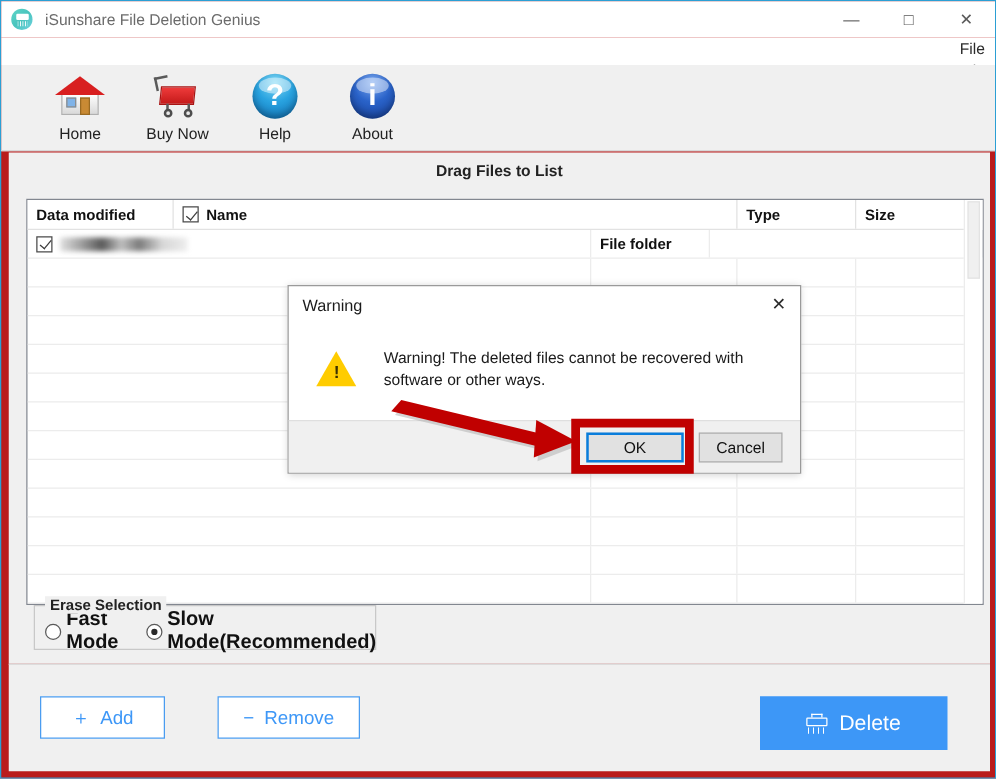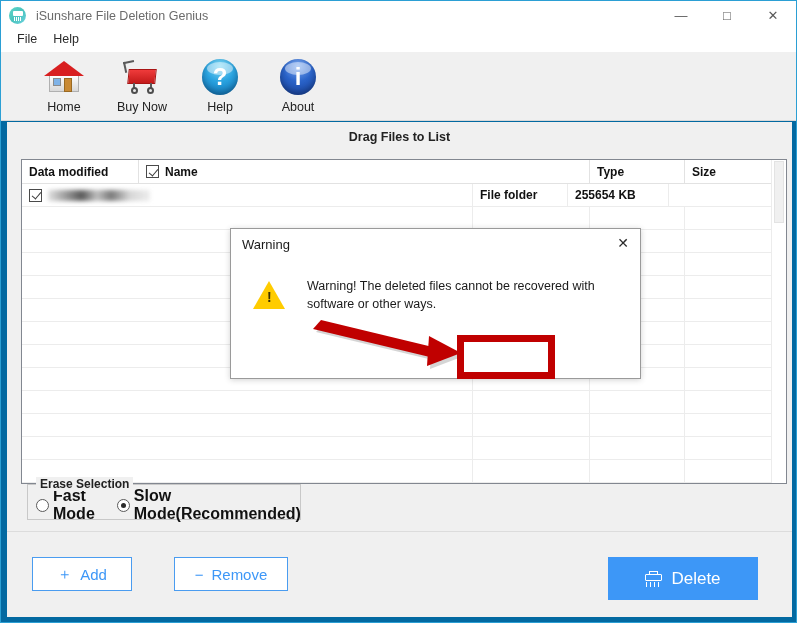--- a/index.html
+++ b/index.html
@@ -15,21 +15,21 @@
     overflow: hidden;
     position: relative;
   }
 
   
   #window {
     position: absolute;
     left: 0; top: 0;
     width: 797px; height: 623px;
     border: 1px solid #2b9fd4;
-    background: #0369a1;
+    background: #b91c1c;
   }
 
   
   #titlebar {
     position: absolute;
     left: 0; top: 0; right: 0;
     height: 29px;
     background: #ffffff;
     display: flex;
     align-items: center;
@@ -71,22 +71,23 @@
   }
   #winctl { position: absolute; right: 0; top: 0; display: flex; }
 
   
   #menubar {
     position: absolute;
     left: 0; top: 29px; right: 0;
     height: 22px;
     background: #ffffff;
     display: flex;
-    align-items: flex-start;
+    align-items: flex-end;
     padding-left: 8px;
+    flex-direction: column;
   }
   .menu-item {
     padding: 2px 8px;
     font-size: 12.5px;
     color: #2b2b2b;
   }
 
   
   #toolbar {
     position: absolute;
@@ -545,21 +546,20 @@
         <div class="cell c-type">Type</div>
         <div class="cell c-size">Size</div>
       </div>
 
       <div class="lv-row">
         <div class="cell c-name">
           <span class="cbx checked"></span>
           <span class="redacted"></span>
         </div>
         <div class="cell c-type">File folder</div>
-        <div class="cell c-size">255654 KB</div>
       </div>
 
       <div id="empty-rows">
           <div class="lv-row">
             <div class="cell c-name"></div>
             <div class="cell c-date"></div>
             <div class="cell c-type"></div>
             <div class="cell c-size"></div>
           </div>
           <div class="lv-row">
@@ -668,20 +668,24 @@
   <div id="dialog">
     <div id="dlg-title">Warning</div>
     <div id="dlg-close">
       <span>✕</span>
     </div>
     <div id="dlg-body">
       <div id="warn-tri">
         <span class="bang">!</span>
       </div>
       <div id="dlg-msg">Warning! The deleted files cannot be recovered with software or other ways.</div>
+    </div>
+    <div id="dlg-footer">
+      <div class="dlg-btn" id="dlg-ok">OK</div>
+      <div class="dlg-btn" id="dlg-cancel">Cancel</div>
     </div>
   </div>
 
   <svg id="arrow-svg" viewBox="0 0 175 70">
     <g transform="translate(3,3)">
       <path d="M20 14 L140 43 L133 52 L12 23 Z" fill="#b3b3b3" opacity="0.55"></path>
       <path d="M128 30 L160 47 L126 60 Z" fill="#b3b3b3" opacity="0.55"></path>
     </g>
     <path d="M20 14 L140 43 L133 52 L12 23 Z" fill="#c00000"></path>
     <path d="M128 30 L160 47 L126 60 Z" fill="#c00000"></path>

